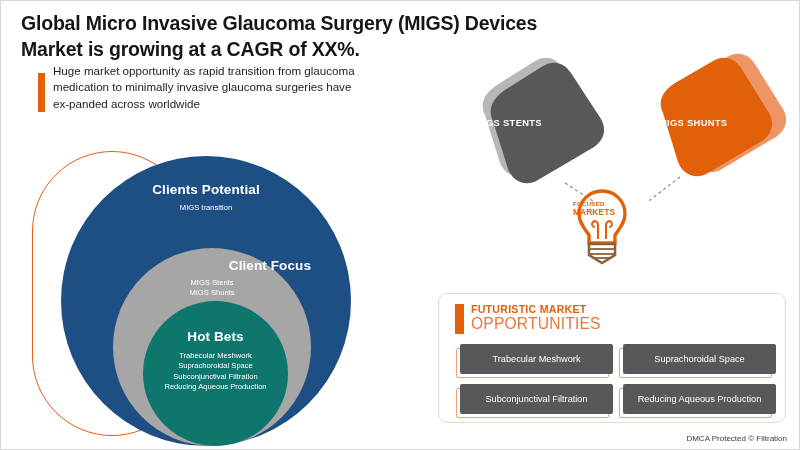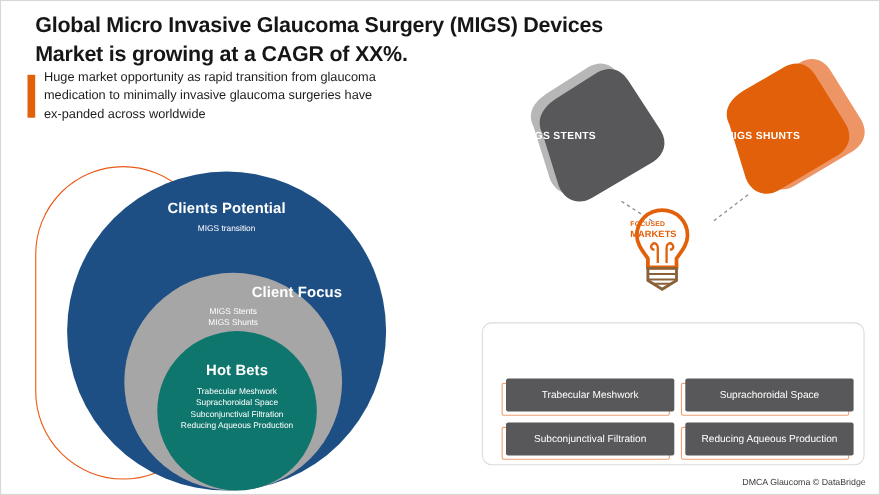--- a/index.html
+++ b/index.html
@@ -24,29 +24,28 @@
   #title {
     position: absolute;
     left: 20px;
     top: 10px;
     width: 520px;
     font-size: 19.5px;
     font-weight: bold;
     line-height: 1.32;
     color: #161616;
     letter-spacing: -0.2px;
-    margin-left: 11px;
   }
   #subtitle-wrap {
     position: absolute;
-    left: 24px;
+    left: 37px;
     top: 62px;
     width: 350px;
     display: flex;
-    align-items: center;
+    align-items: flex-end;
   }
   #subtitle-bar {
     width: 7px;
     height: 39px;
     background: #E2600A;
     flex: 0 0 auto;
     margin-right: 8px;
   }
   #subtitle {
     font-size: 11.6px;
@@ -272,20 +271,27 @@
       <line x1="17" y1="67" x2="41" y2="67" stroke="#8A6239" stroke-width="1.8"></line>
       <line x1="20" y1="71" x2="38" y2="71" stroke="#8A6239" stroke-width="1.8"></line>
     </svg>
     <div id="bulb-text">
       <span class="l1">FOCUSED</span>
       <span class="l2">MARKETS</span>
     </div>
   </div>
 
   <div id="panel">
+    <div id="panel-head">
+      <div id="panel-bar"></div>
+      <div>
+        <div id="panel-title-1">FUTURISTIC MARKET</div>
+        <div id="panel-title-2">OPPORTUNITIES</div>
+      </div>
+    </div>
 
     <div id="panel-grid">
       <div class="opp-wrap">
         <div class="opp-shadow"></div>
         <div class="opp-box">Trabecular Meshwork</div>
       </div>
       <div class="opp-wrap">
         <div class="opp-shadow"></div>
         <div class="opp-box">Suprachoroidal Space</div>
       </div>
@@ -293,15 +299,15 @@
         <div class="opp-shadow"></div>
         <div class="opp-box">Subconjunctival Filtration</div>
       </div>
       <div class="opp-wrap">
         <div class="opp-shadow"></div>
         <div class="opp-box">Reducing Aqueous Production</div>
       </div>
     </div>
   </div>
 
-  <div id="footer">DMCA Glaucoma © DataBridge</div>
+  <div id="footer">DMCA Protected © Filtration</div>
 
 </div>
 
 </body></html>

